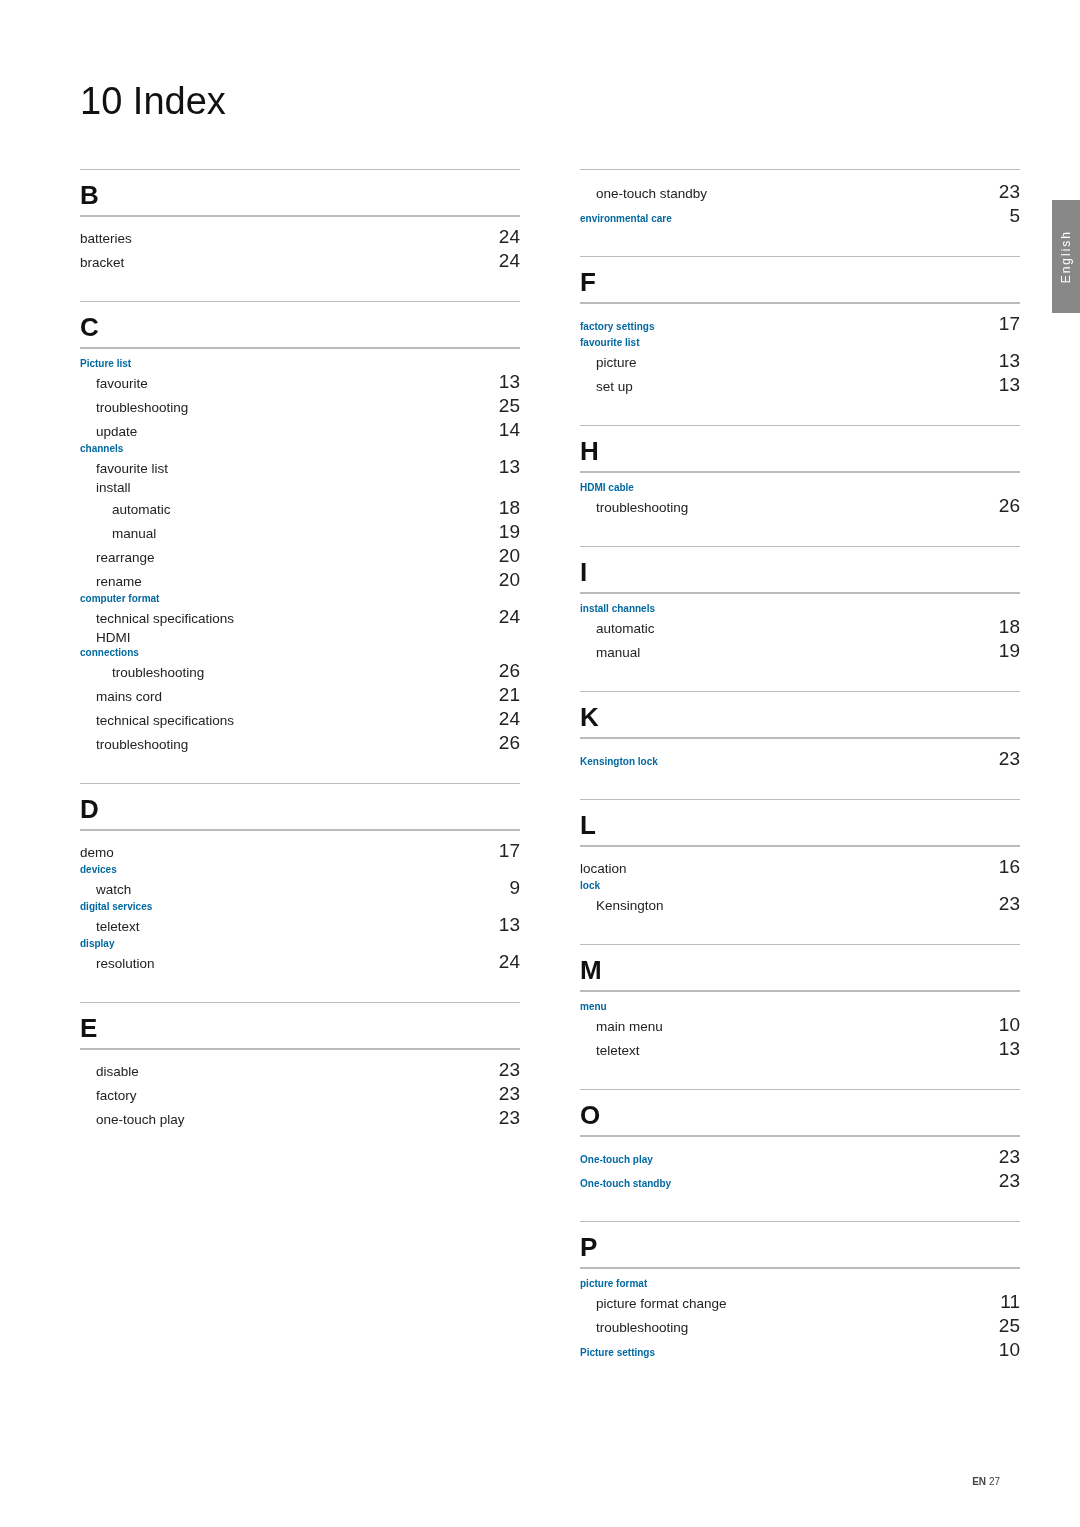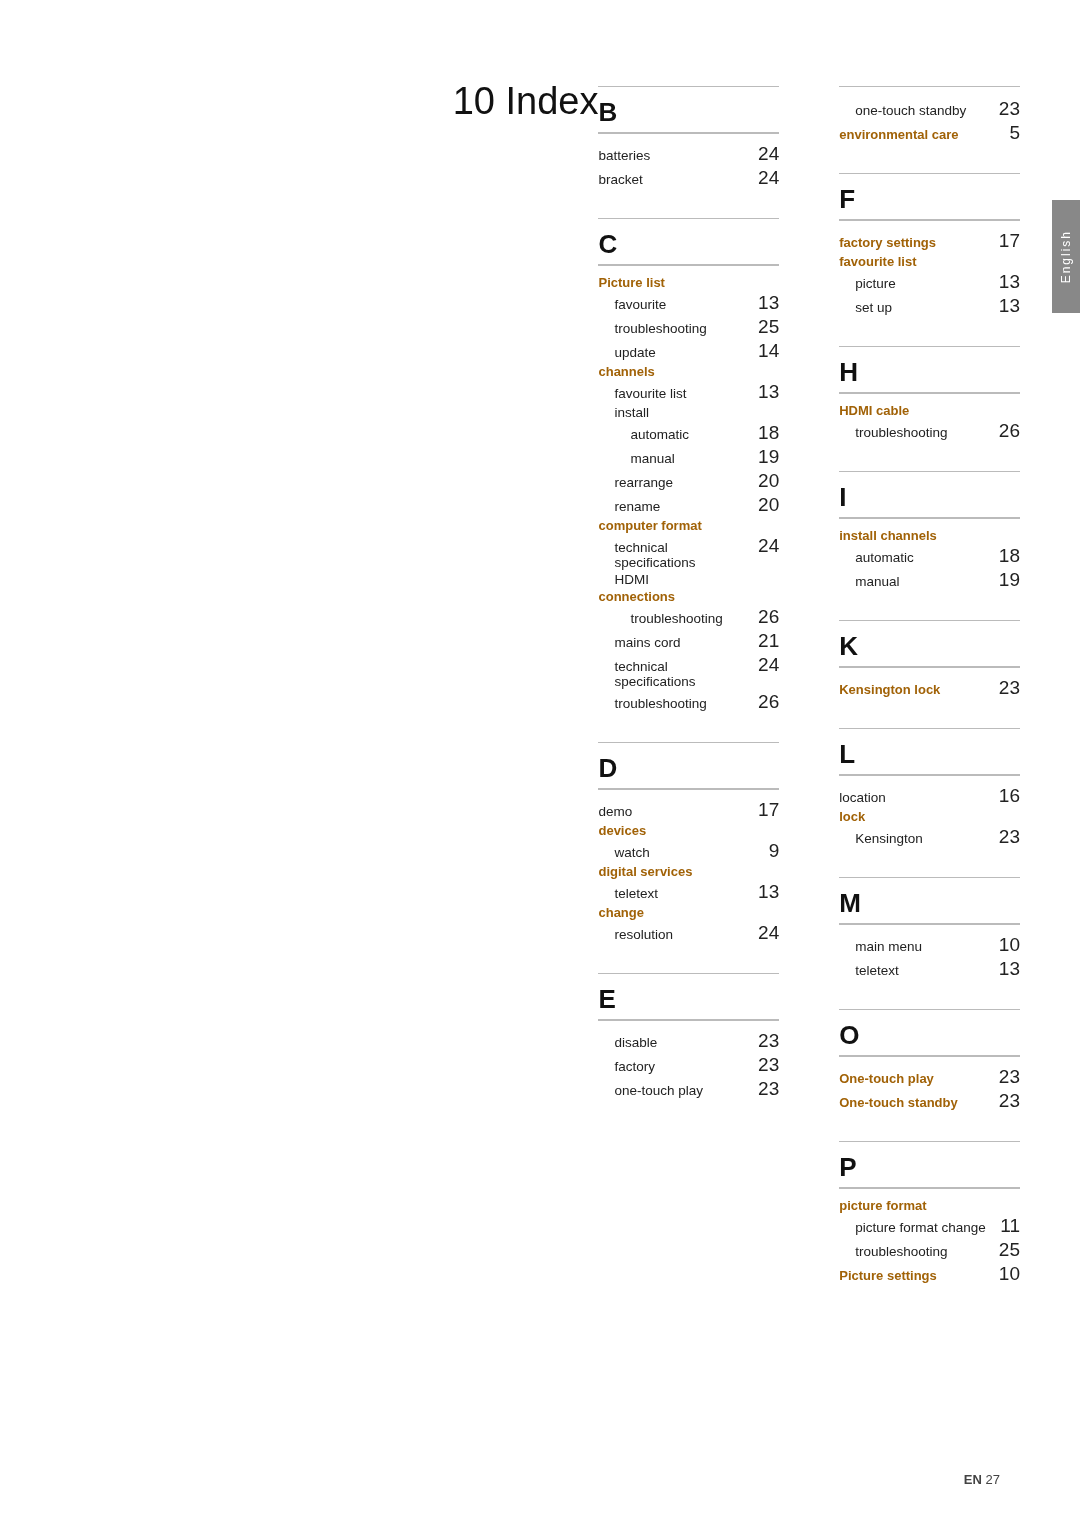--- a/index.html
+++ b/index.html
@@ -9,21 +9,21 @@
       background: #fff;
       font-family: Arial, sans-serif;
       font-size: 14px;
       color: #222;
       position: relative;
     }
 
     .page-container {
       padding: 80px 60px 60px 80px;
       display: flex;
-      flex-direction: row;
+      flex-direction: column;
       justify-content: flex-end;
     }
 
     .page-title {
       font-size: 38px;
       font-weight: 300;
       margin-bottom: 40px;
       color: #111;
     }
 
@@ -57,22 +57,22 @@
       padding: 1px 0;
     }
 
     .entry-text {
       font-size: 13.5px;
       color: #222;
     }
 
     .entry-bold {
       font-weight: 700;
-      font-size: 13px;
-      color: #a16207;
+      font-size: 10px;
+      color: #0369a1;
     }
 
     .entry-page {
       font-size: 19px;
       color: #222;
       margin-left: 10px;
       white-space: nowrap;
     }
 
     .indent-1 {
@@ -108,21 +108,21 @@
       color: #fff;
       font-size: 12px;
       letter-spacing: 2px;
       white-space: nowrap;
     }
 
     .footer {
       position: absolute;
       bottom: 40px;
       right: 80px;
-      font-size: 13px;
+      font-size: 10px;
       color: #444;
     }
 
     .footer-en {
       font-weight: 700;
     }
   </style>
 </head>
 <body>
 
@@ -233,21 +233,21 @@
             <span class="entry-page">9</span>
           </div>
           <div class="index-entry">
             <span class="entry-bold">digital services</span>
           </div>
           <div class="index-entry">
             <span class="entry-text indent-1">teletext</span>
             <span class="entry-page">13</span>
           </div>
           <div class="index-entry">
-            <span class="entry-bold">change</span>
+            <span class="entry-bold">display</span>
           </div>
           <div class="index-entry">
             <span class="entry-text indent-1">resolution</span>
             <span class="entry-page">24</span>
           </div>
         </div>
         <div class="section">
           <hr class="section-divider">
           <span class="section-letter">E</span>
           <div class="index-entry">
@@ -341,20 +341,23 @@
             <span class="entry-bold">lock</span>
           </div>
           <div class="index-entry">
             <span class="entry-text indent-1">Kensington</span>
             <span class="entry-page">23</span>
           </div>
         </div>
         <div class="section">
           <hr class="section-divider">
           <span class="section-letter">M</span>
+          <div class="index-entry">
+            <span class="entry-bold">menu</span>
+          </div>
           <div class="index-entry">
             <span class="entry-text indent-1">main menu</span>
             <span class="entry-page">10</span>
           </div>
           <div class="index-entry">
             <span class="entry-text indent-1">teletext</span>
             <span class="entry-page">13</span>
           </div>
         </div>
         <div class="section">

